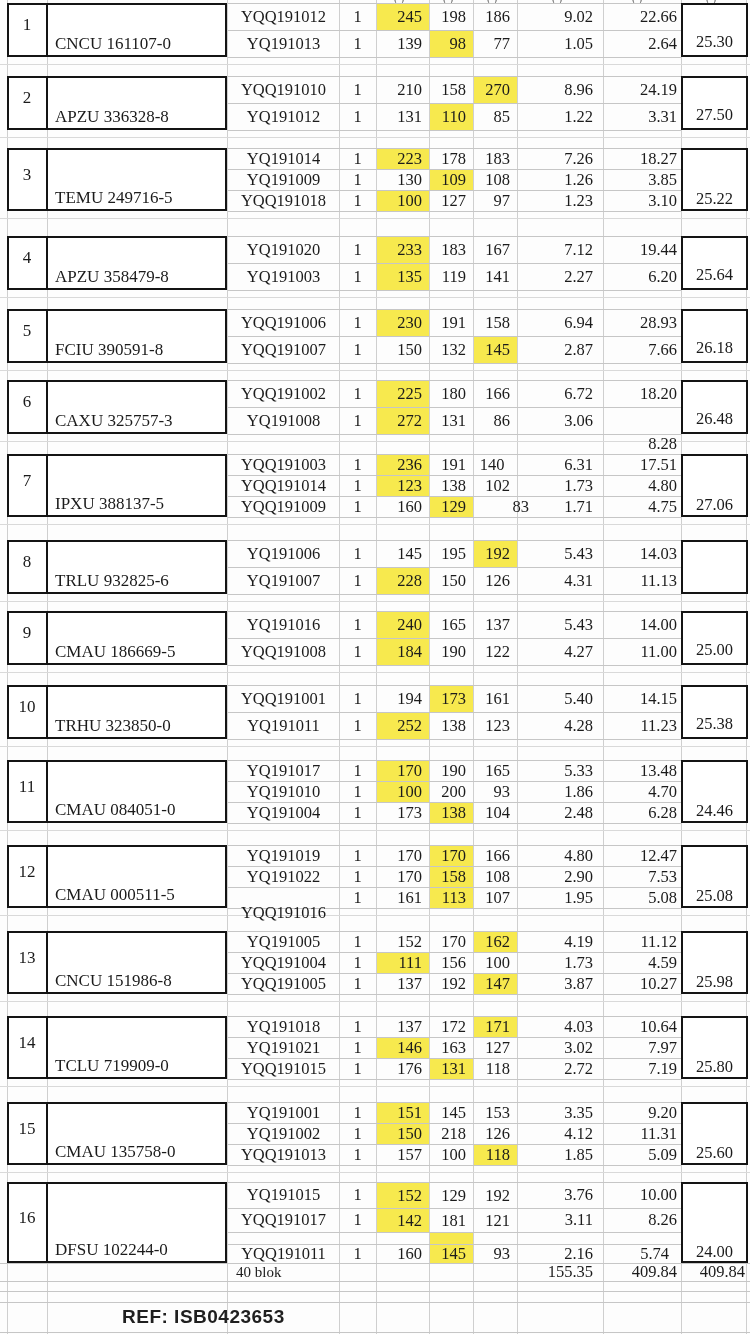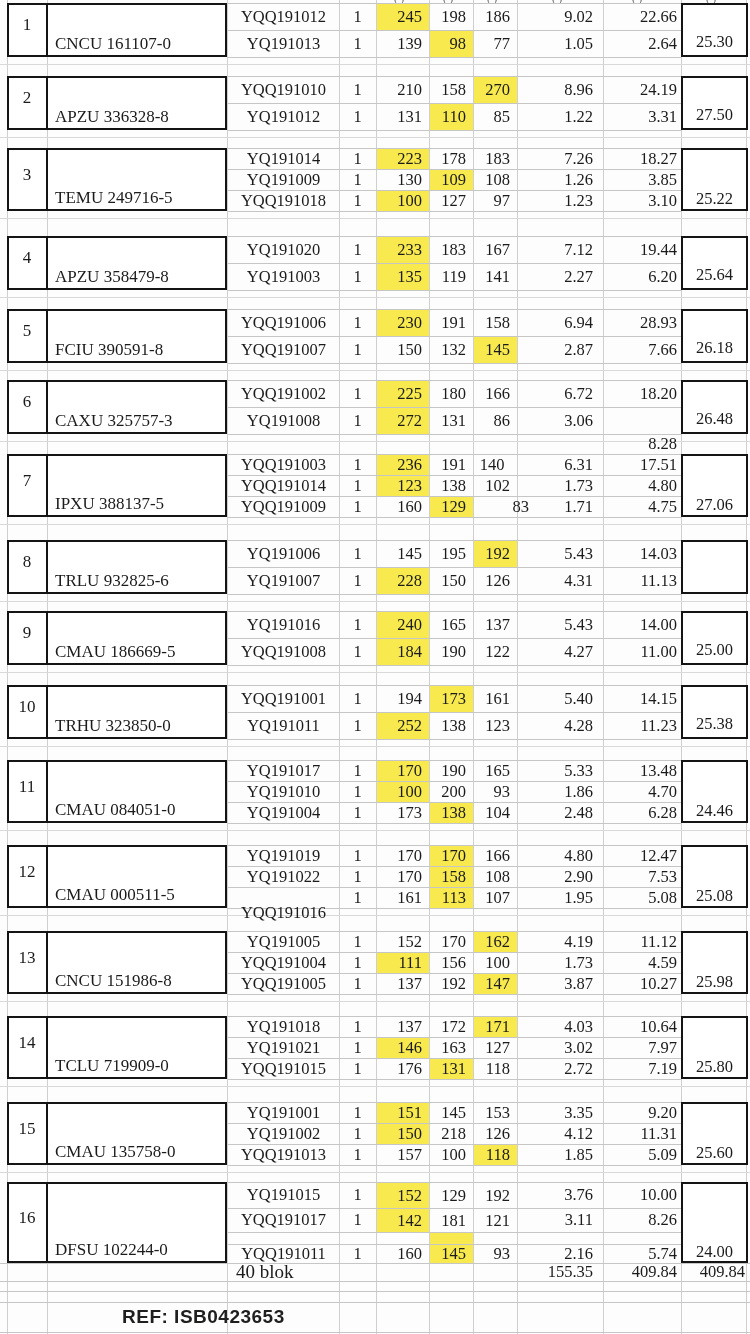--- a/index.html
+++ b/index.html
@@ -16,21 +16,21 @@
   .numwrap{position:absolute;display:flex;align-items:center;justify-content:center;font-size:17px;}
   .numwrap span{transform:translateY(-5px);}
   .contlbl{position:absolute;font-size:17px;white-space:nowrap;padding-left:7px;}
   .cell{position:absolute;font-size:16.5px;white-space:nowrap;box-sizing:border-box;}
   .ctr{text-align:center;}
   .rgt{text-align:right;}
   .hl{background:#f7e94e;}
   .finval{position:absolute;font-size:16.5px;text-align:center;}
   .fragstrip{position:absolute;top:0;left:0;width:750px;height:3px;overflow:hidden;color:#666;font-size:11px;}
   .fragstrip span{position:absolute;top:-8px;}
-  #total-label{position:absolute;left:236px;top:1263px;height:18px;line-height:18px;font-size:19px;}
+  #total-label{position:absolute;left:236px;top:1263px;height:18px;line-height:18px;font-size:15px;}
   .tval{position:absolute;top:1263px;height:18px;line-height:18px;font-size:16.5px;text-align:right;}
   #ref-line{
     position:absolute;left:122px;top:1305px;height:24px;line-height:24px;
     font-family:"Liberation Sans","DejaVu Sans",sans-serif;
     font-weight:bold;font-size:19px;letter-spacing:0.5px;color:#1f1f1f;white-space:nowrap;
   }
 </style>
 </head>
 <body>
 
@@ -528,21 +528,21 @@
       <div class="cell ctr" style="left:339px;top:1208px;width:37px;line-height:24px;">1</div>
       <div class="cell rgt" style="left:517px;top:1208px;width:86px;line-height:24px;padding-right:10px;">3.11</div>
       <div class="cell rgt" style="left:603px;top:1208px;width:78px;line-height:24px;padding-right:4px;">8.26</div>
       <div class="cell rgt hl" style="left:430px;top:1233px;width:43px;height:11px;line-height:11px;padding-right:7px;"></div>
       <div class="cell rgt" style="left:377px;top:1245px;width:52px;height:18px;line-height:18px;padding-right:7px;">160</div>
       <div class="cell rgt hl" style="left:430px;top:1245px;width:43px;height:18px;line-height:18px;padding-right:7px;">145</div>
       <div class="cell rgt" style="left:474px;top:1245px;width:43px;height:18px;line-height:18px;padding-right:7px;">93</div>
       <div class="cell ctr" style="left:228px;top:1244px;width:111px;line-height:19px;">YQQ191011</div>
       <div class="cell ctr" style="left:339px;top:1244px;width:37px;line-height:19px;">1</div>
       <div class="cell rgt" style="left:517px;top:1244px;width:86px;line-height:19px;padding-right:10px;">2.16</div>
-      <div class="cell rgt" style="left:603px;top:1244px;width:78px;line-height:19px;padding-right:4px;">5.74</div>
+      <div class="cell rgt" style="left:603px;top:1244px;width:78px;line-height:19px;padding-right:12px;">5.74</div>
       <div class="hline" style="left:0;top:1263px;width:750px;"></div>
       <div class="hline" style="left:0;top:1281px;width:750px;"></div>
       <div class="hline" style="left:0;top:1291px;width:750px;"></div>
       <div class="hline" style="left:0;top:1302px;width:750px;"></div>
       <div class="hline" style="left:0;top:1332px;width:750px;"></div>
     </div>
   <span id="total-label">40 blok</span>
   <span class="tval" style="left:517px;width:76px;">155.35</span>
   <span class="tval" style="left:603px;width:74px;">409.84</span>
   <span class="tval" style="left:681px;width:64px;">409.84</span>

